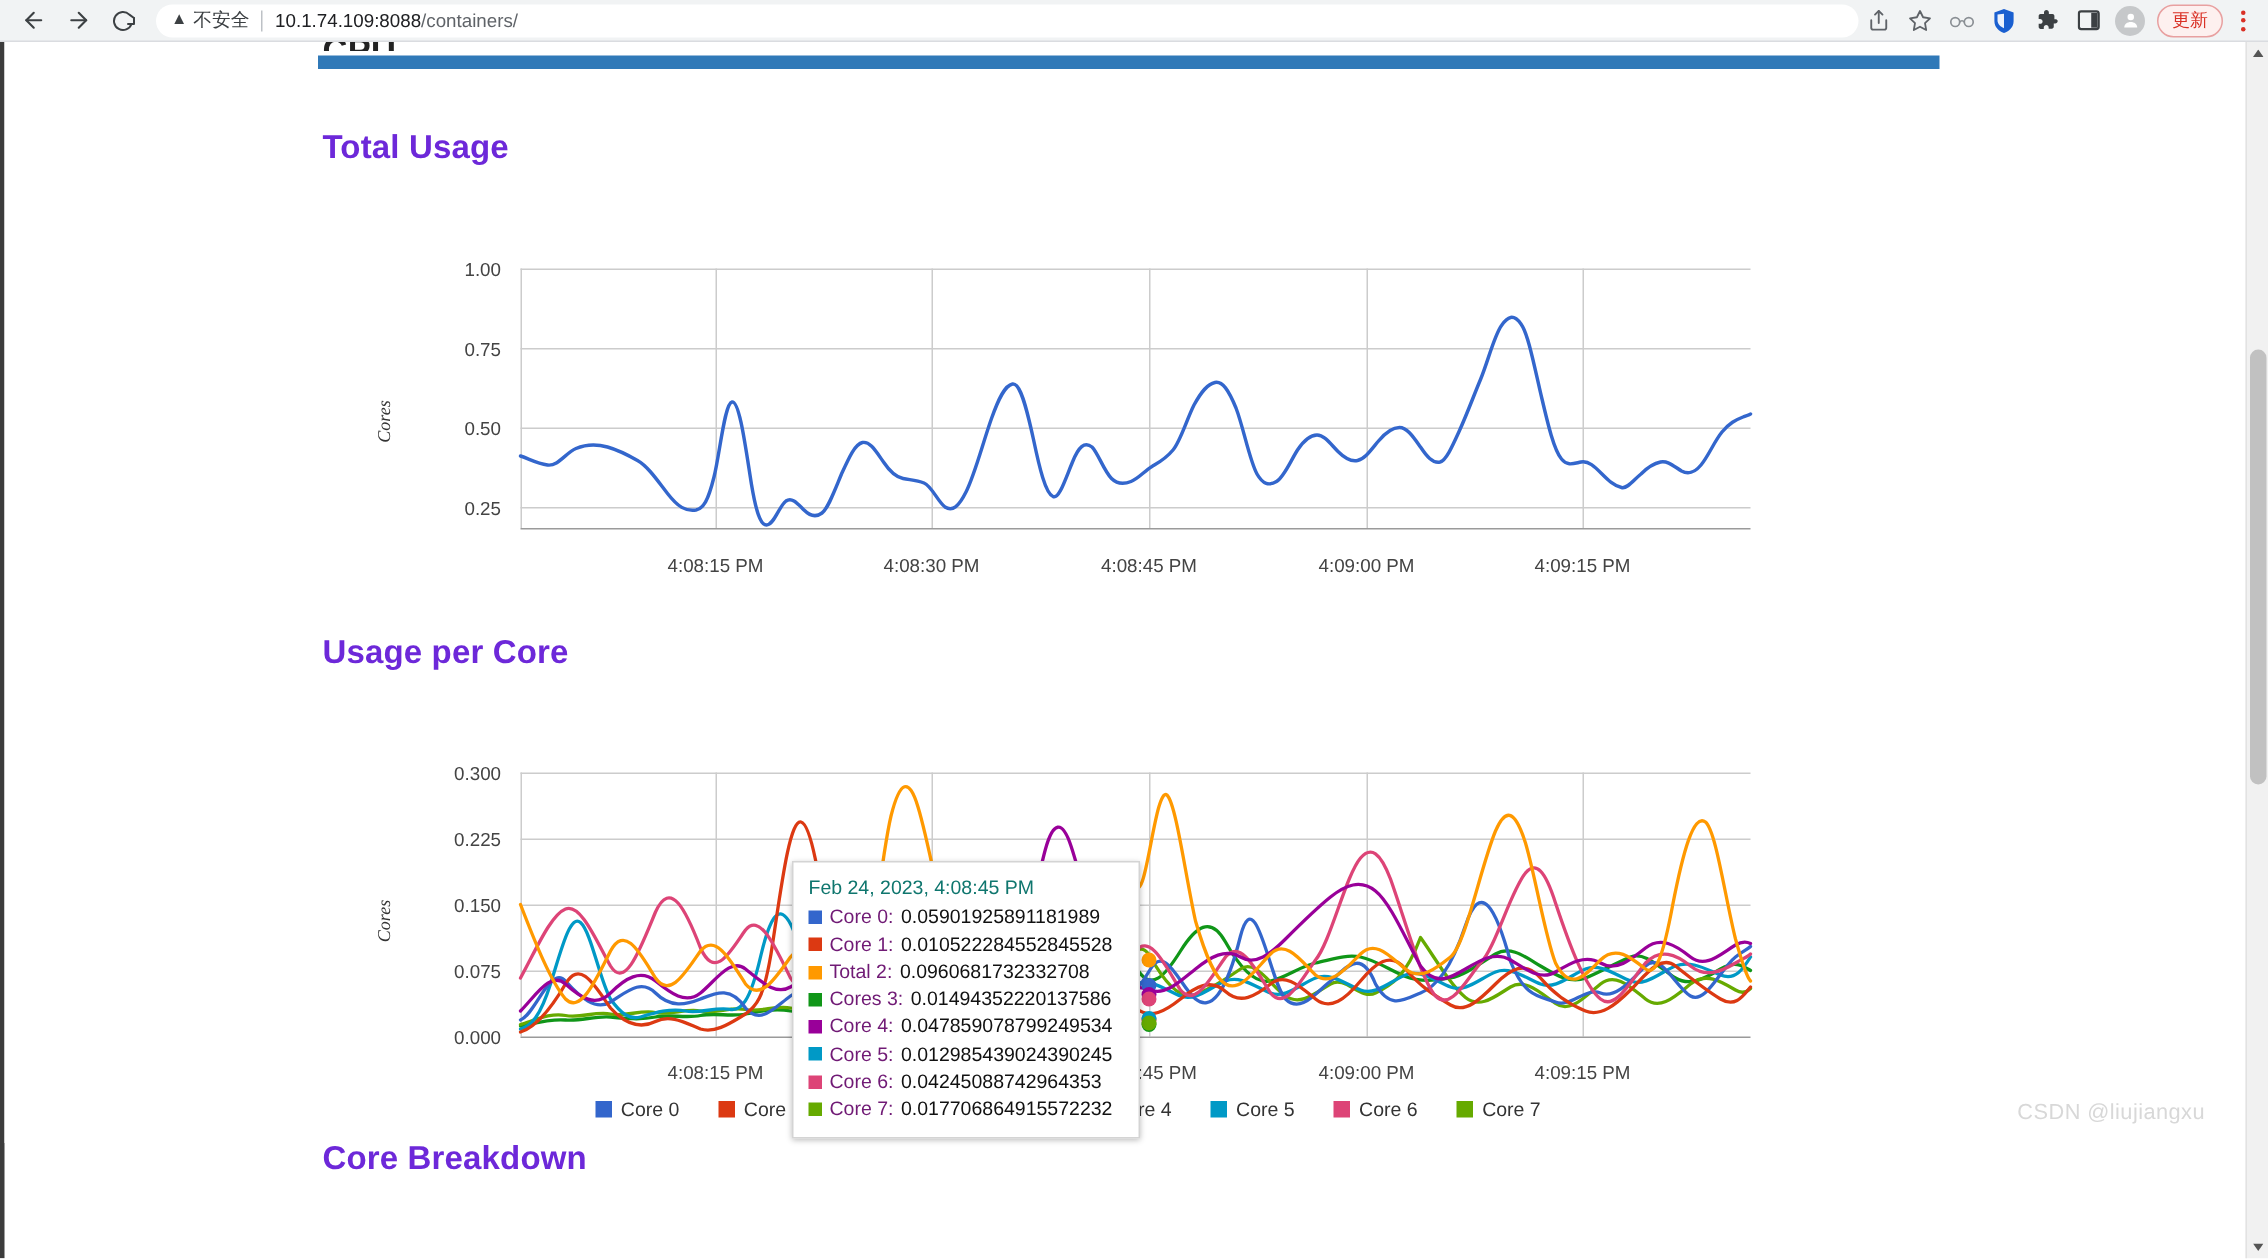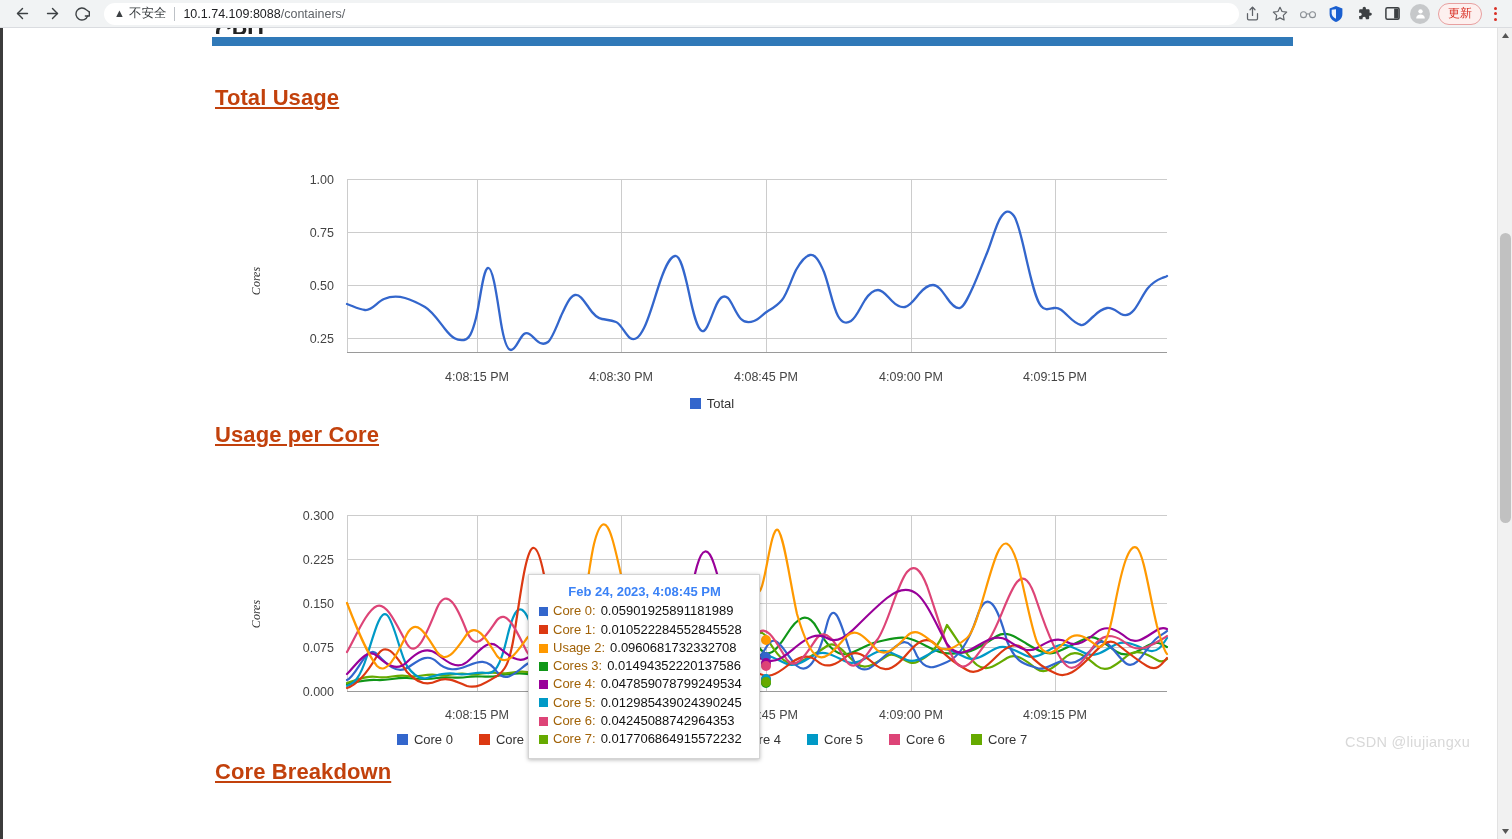--- a/index.html
+++ b/index.html
@@ -78,22 +78,22 @@
     background:#3079b8;
   }
   .cut-text {
     position:absolute; top:-8px; left:212px; width:120px; height:14px;
     overflow:hidden; color:#222; font-size:23px; font-weight:600;
     letter-spacing:.2px; white-space:nowrap;
   }
 
   .section-title {
     position:absolute; left:212px;
-    font-size:22px; font-weight:600; color:#c2410c;
-    letter-spacing:.1px; white-space:nowrap;text-decoration:underline;
+    font-size:22px; font-weight:600; color:#6d28d9;
+    letter-spacing:.1px; white-space:nowrap;
   }
 
   
   .chart { position:absolute; }
   .chart svg { display:block; }
 
   .axis-label {
     font-family:"Liberation Serif", serif;
     font-style:italic; font-size:12px; fill:#333;
   }
@@ -110,24 +110,24 @@
 
   
   .tooltip {
     position:absolute; left:525px; top:546px; width:232px;
     background:#fff; border:1px solid #d4d4d4;
     box-shadow:0 1px 4px rgba(0,0,0,.28);
     padding:8px 9px 9px 10px;
     font-size:13px; color:#222; line-height:18.3px;
     z-index:40;
   }
-  .tt-title { font-weight:700; font-size:13px; margin-bottom:1px; color:#3b82f6;text-align:center; }
+  .tt-title { font-weight:400; font-size:13px; margin-bottom:1px; color:#0f766e; }
   .tt-row { display:flex; align-items:center; gap:5px; white-space:nowrap; }
   .tt-sw { width:9px; height:9px; display:block; flex:none; }
-  .tt-name { color:#a16207; }
+  .tt-name { color:#701a75; }
   .tt-val { font-weight:400; color:#111; }
 
   
   .scrollbar {
     position:absolute; top:28px; right:0; width:15px; height:811px;
     background:#f1f1f1; border-left:1px solid #e2e2e2;
   }
   .sb-arrow {
     position:absolute; left:0; width:15px; height:15px;
     display:flex; align-items:center; justify-content:center;
@@ -295,26 +295,20 @@
 
       <div style="position:absolute; left:0; top:222px; width:1000px; height:20px;">
         <span style="position:absolute; left:265px; transform:translateX(-50%); font-size:12.5px; color:#444;">4:08:15 PM</span>
         <span style="position:absolute; left:409px; transform:translateX(-50%); font-size:12.5px; color:#444;">4:08:30 PM</span>
         <span style="position:absolute; left:554px; transform:translateX(-50%); font-size:12.5px; color:#444;">4:08:45 PM</span>
         <span style="position:absolute; left:699px; transform:translateX(-50%); font-size:12.5px; color:#444;">4:09:00 PM</span>
         <span style="position:absolute; left:843px; transform:translateX(-50%); font-size:12.5px; color:#444;">4:09:15 PM</span>
       </div>
     </div>
 
-    <div class="legend" style="left:209px; top:368px; width:1000px;">
-      <span class="item">
-        <span class="swatch" style="background:#3366cc;"></span>
-        <span>Total</span>
-      </span>
-    </div>
 
     <div class="section-title" style="top:394px;">Usage per Core</div>
 
     <div class="chart" style="left:209px; top:458px;">
       <svg width="1000" height="250" viewBox="0 0 1000 250">
         <text class="axis-label" x="48" y="128" transform="rotate(-90 48 128)" text-anchor="middle">Cores</text>
         <text class="tick-text" x="122" y="34" text-anchor="end">0.300</text>
         <text class="tick-text" x="122" y="78" text-anchor="end">0.225</text>
         <text class="tick-text" x="122" y="122" text-anchor="end">0.150</text>
         <text class="tick-text" x="122" y="166" text-anchor="end">0.075</text>
@@ -508,21 +502,21 @@
         <span class="tt-name">Core 0:</span>
         <span class="tt-val">0.05901925891181989</span>
       </div>
       <div class="tt-row">
         <span class="tt-sw" style="background:#dc3912;"></span>
         <span class="tt-name">Core 1:</span>
         <span class="tt-val">0.010522284552845528</span>
       </div>
       <div class="tt-row">
         <span class="tt-sw" style="background:#ff9900;"></span>
-        <span class="tt-name">Usage 2:</span>
+        <span class="tt-name">Total 2:</span>
         <span class="tt-val">0.0960681732332708</span>
       </div>
       <div class="tt-row">
         <span class="tt-sw" style="background:#109618;"></span>
         <span class="tt-name">Cores 3:</span>
         <span class="tt-val">0.01494352220137586</span>
       </div>
       <div class="tt-row">
         <span class="tt-sw" style="background:#990099;"></span>
         <span class="tt-name">Core 4:</span>

